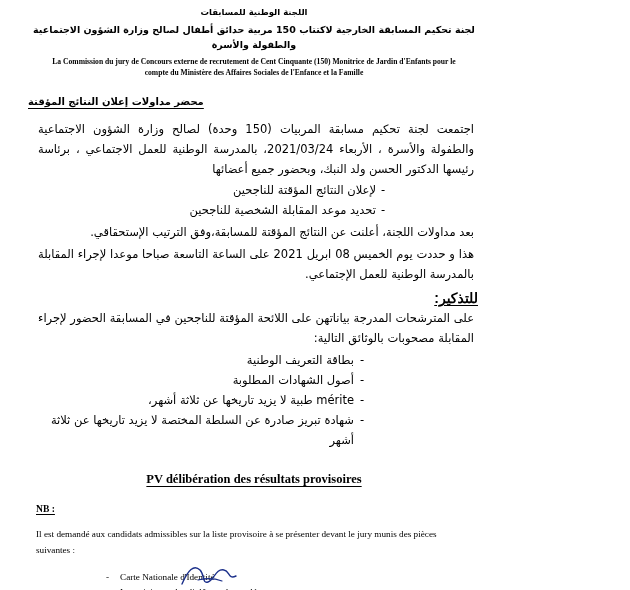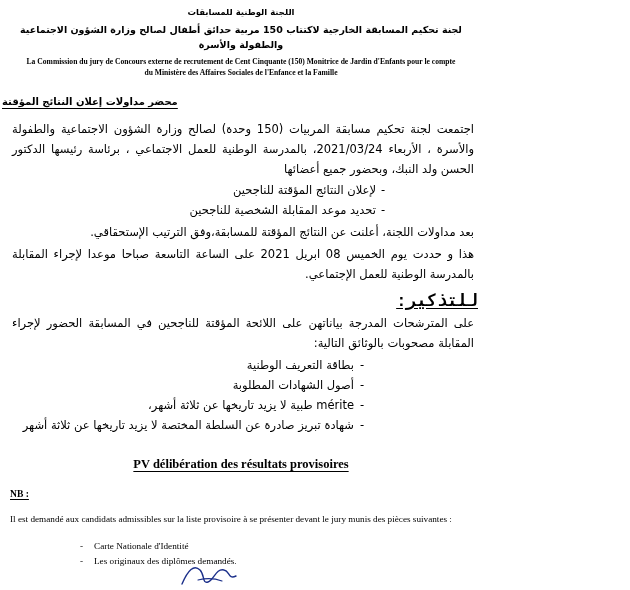--- a/index.html
+++ b/index.html
@@ -14,21 +14,21 @@
     color: #000000;
     position: relative;
     overflow: hidden;
   }
 
   .page {
     width: 498px;
     height: 590px;
     position: relative;
     box-sizing: border-box;
-    padding: 6px 18px 0 2px;
+    padding: 6px 18px 0 28px;
   }
 
   
   .header {
     text-align: center;
     direction: rtl;
     font-family: "DejaVu Sans", sans-serif;
   }
   .header .line1 {
     font-size: 8.5px;
@@ -104,22 +104,22 @@
     width: 14px;
     flex: 0 0 14px;
     text-align: center;
   }
   .ar-dash-list li .txt {
     flex: 1 1 auto;
   }
 
   .ar-note-label {
     direction: rtl;
-    font-family: Liberation Mono, monospace;
-    font-size: 17px;
+    font-family: Liberation Sans, sans-serif;
+    font-size: 14px;
     font-weight: bold;
     text-decoration: underline;
     text-underline-offset: 2px;
     margin-top: 6px;
     padding-right: 2px;
   }
 
   .ar-docs-list {
     direction: rtl;
     font-family: "DejaVu Sans", sans-serif;

